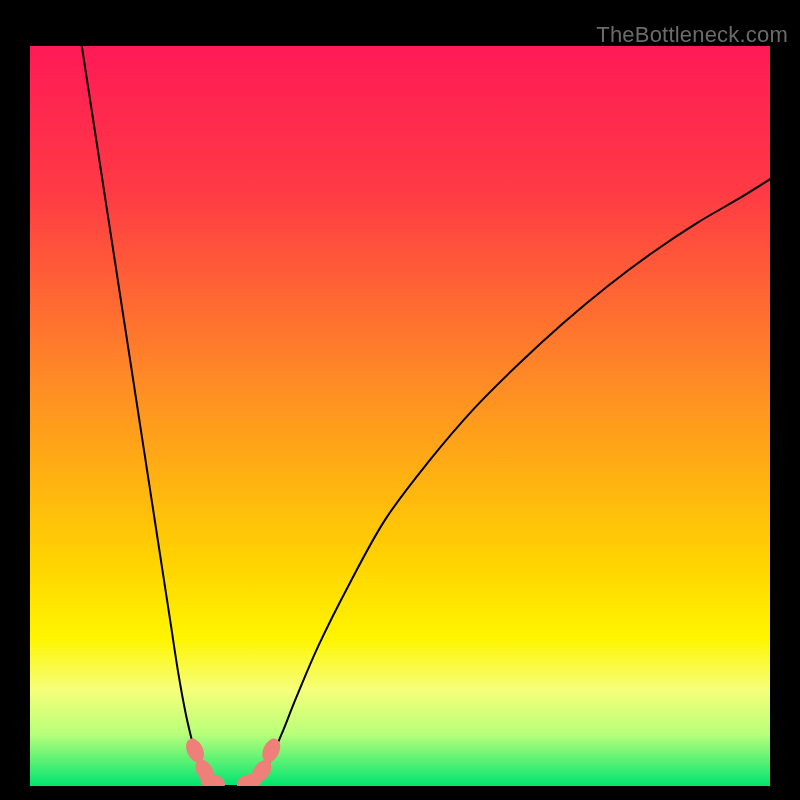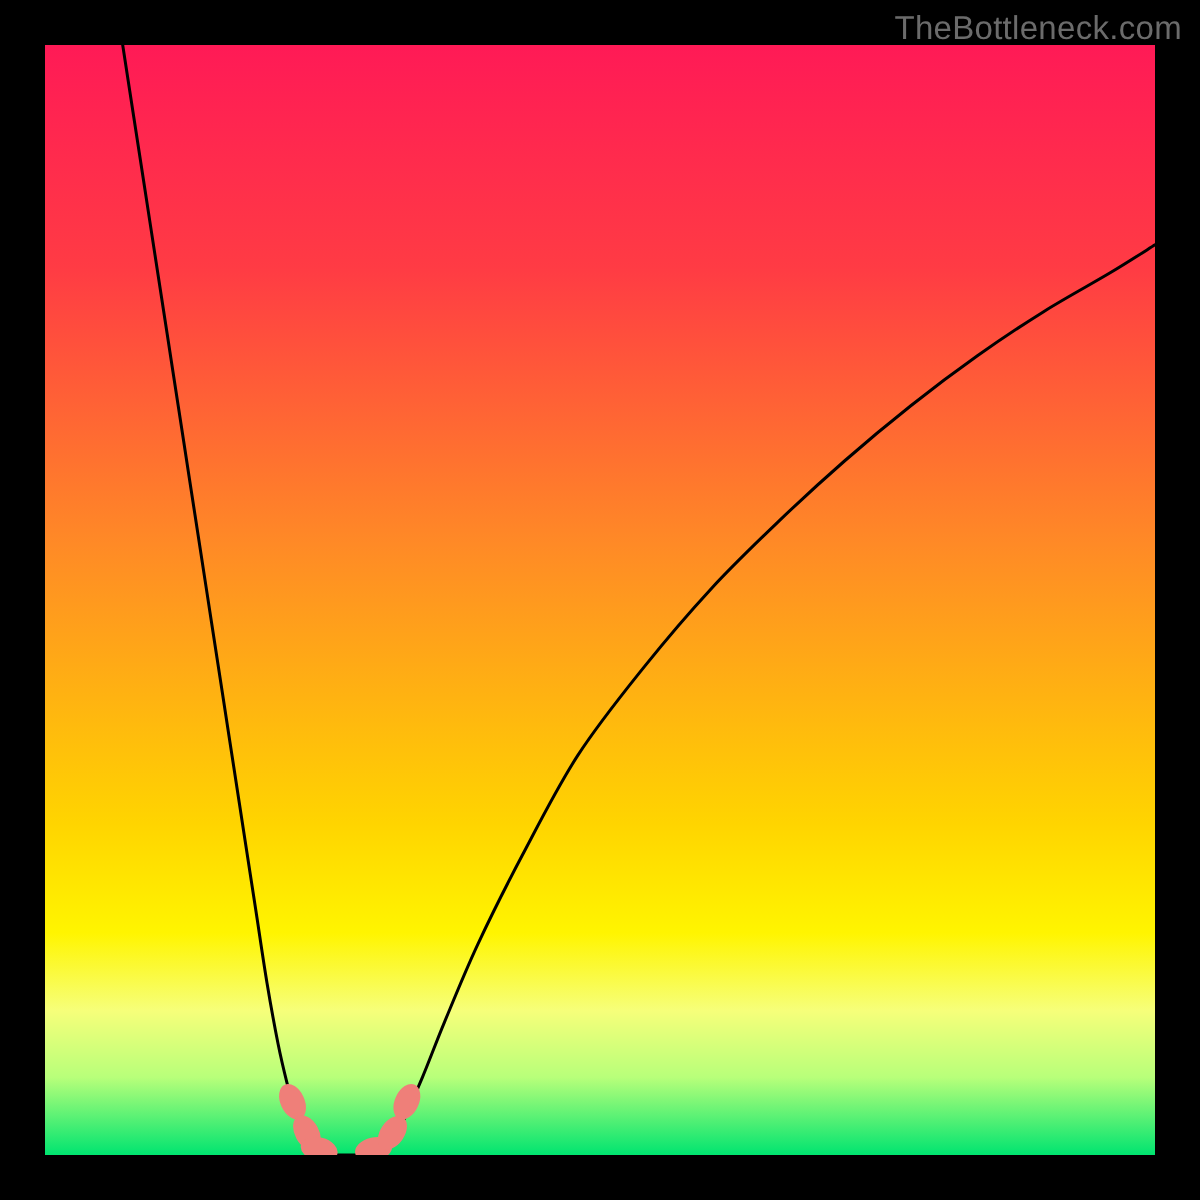--- a/index.html
+++ b/index.html
@@ -6,21 +6,21 @@
     margin: 0;
     padding: 0;
     width: 800px;
     height: 800px;
     overflow: hidden;
     background: #000;
     font-family: Arial, Helvetica, sans-serif;
   }
   #frame {
     position: absolute;
-    left: 0; top: 0;
+    left: 0; top: 16px;
     width: 800px; height: 569px;
     background: #000;
   }
   #plot {
     position: absolute;
     left: 30px;
     top: 30px;
     width: 740px;
     height: 740px;
   }

